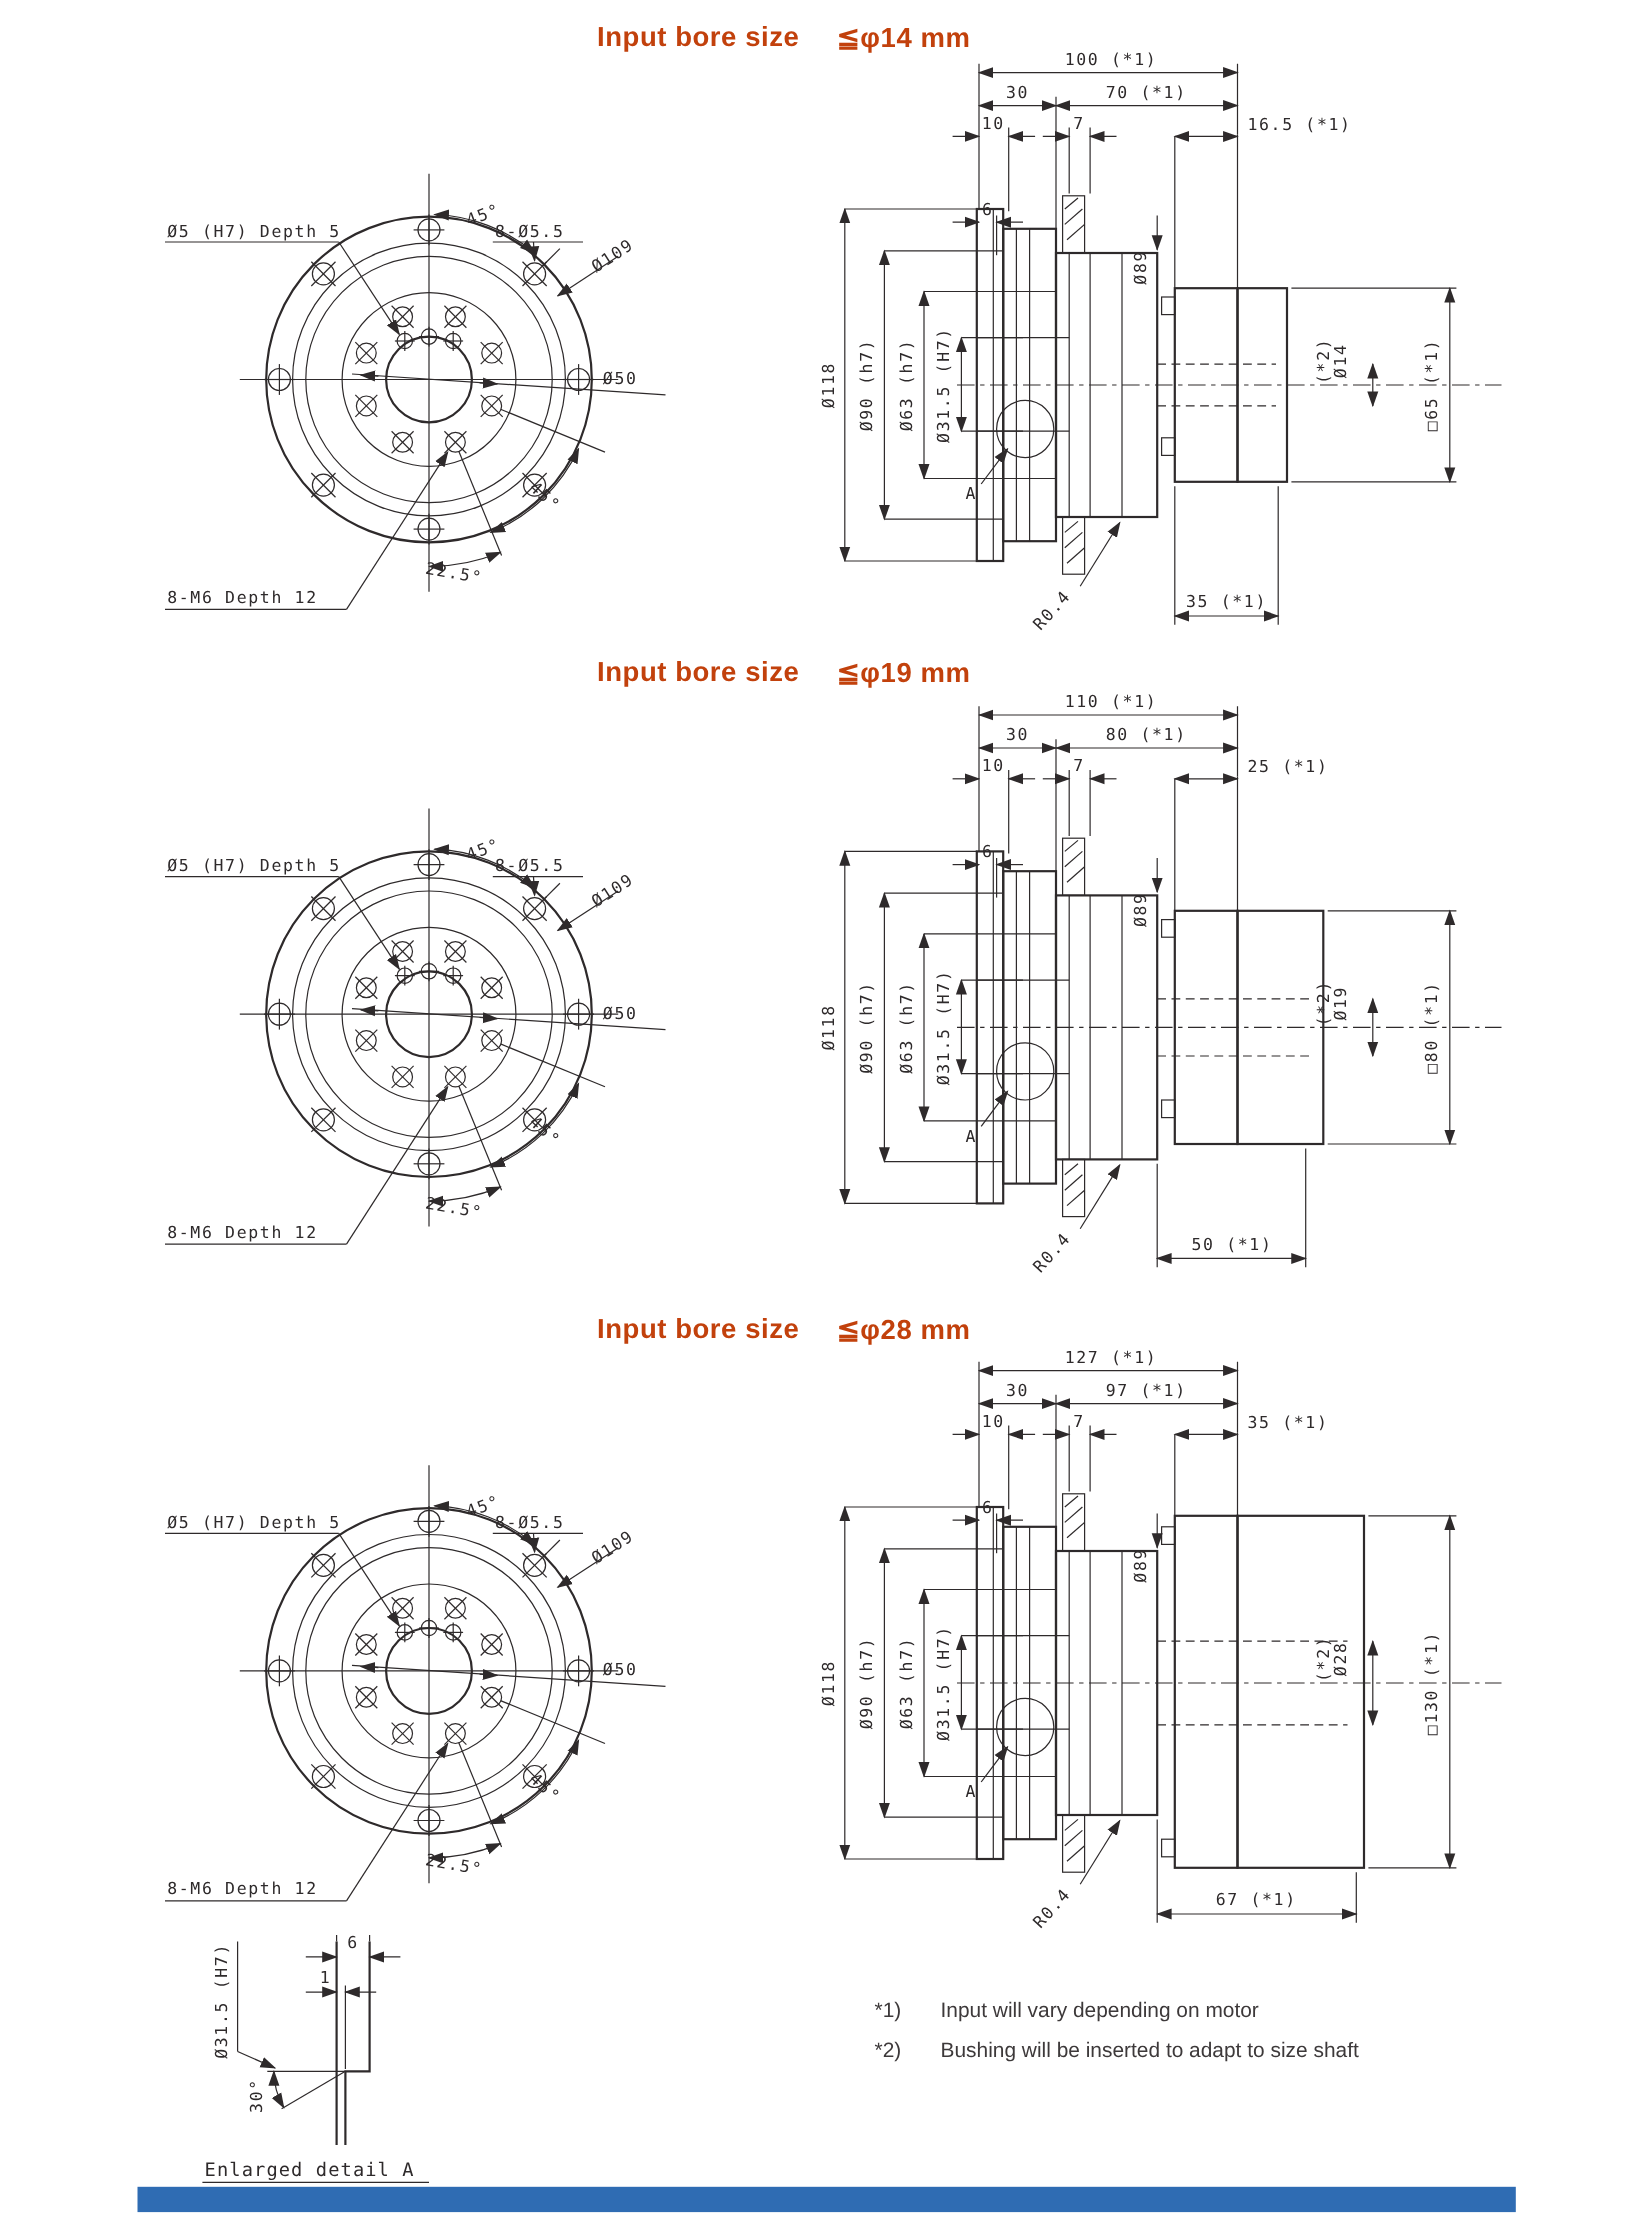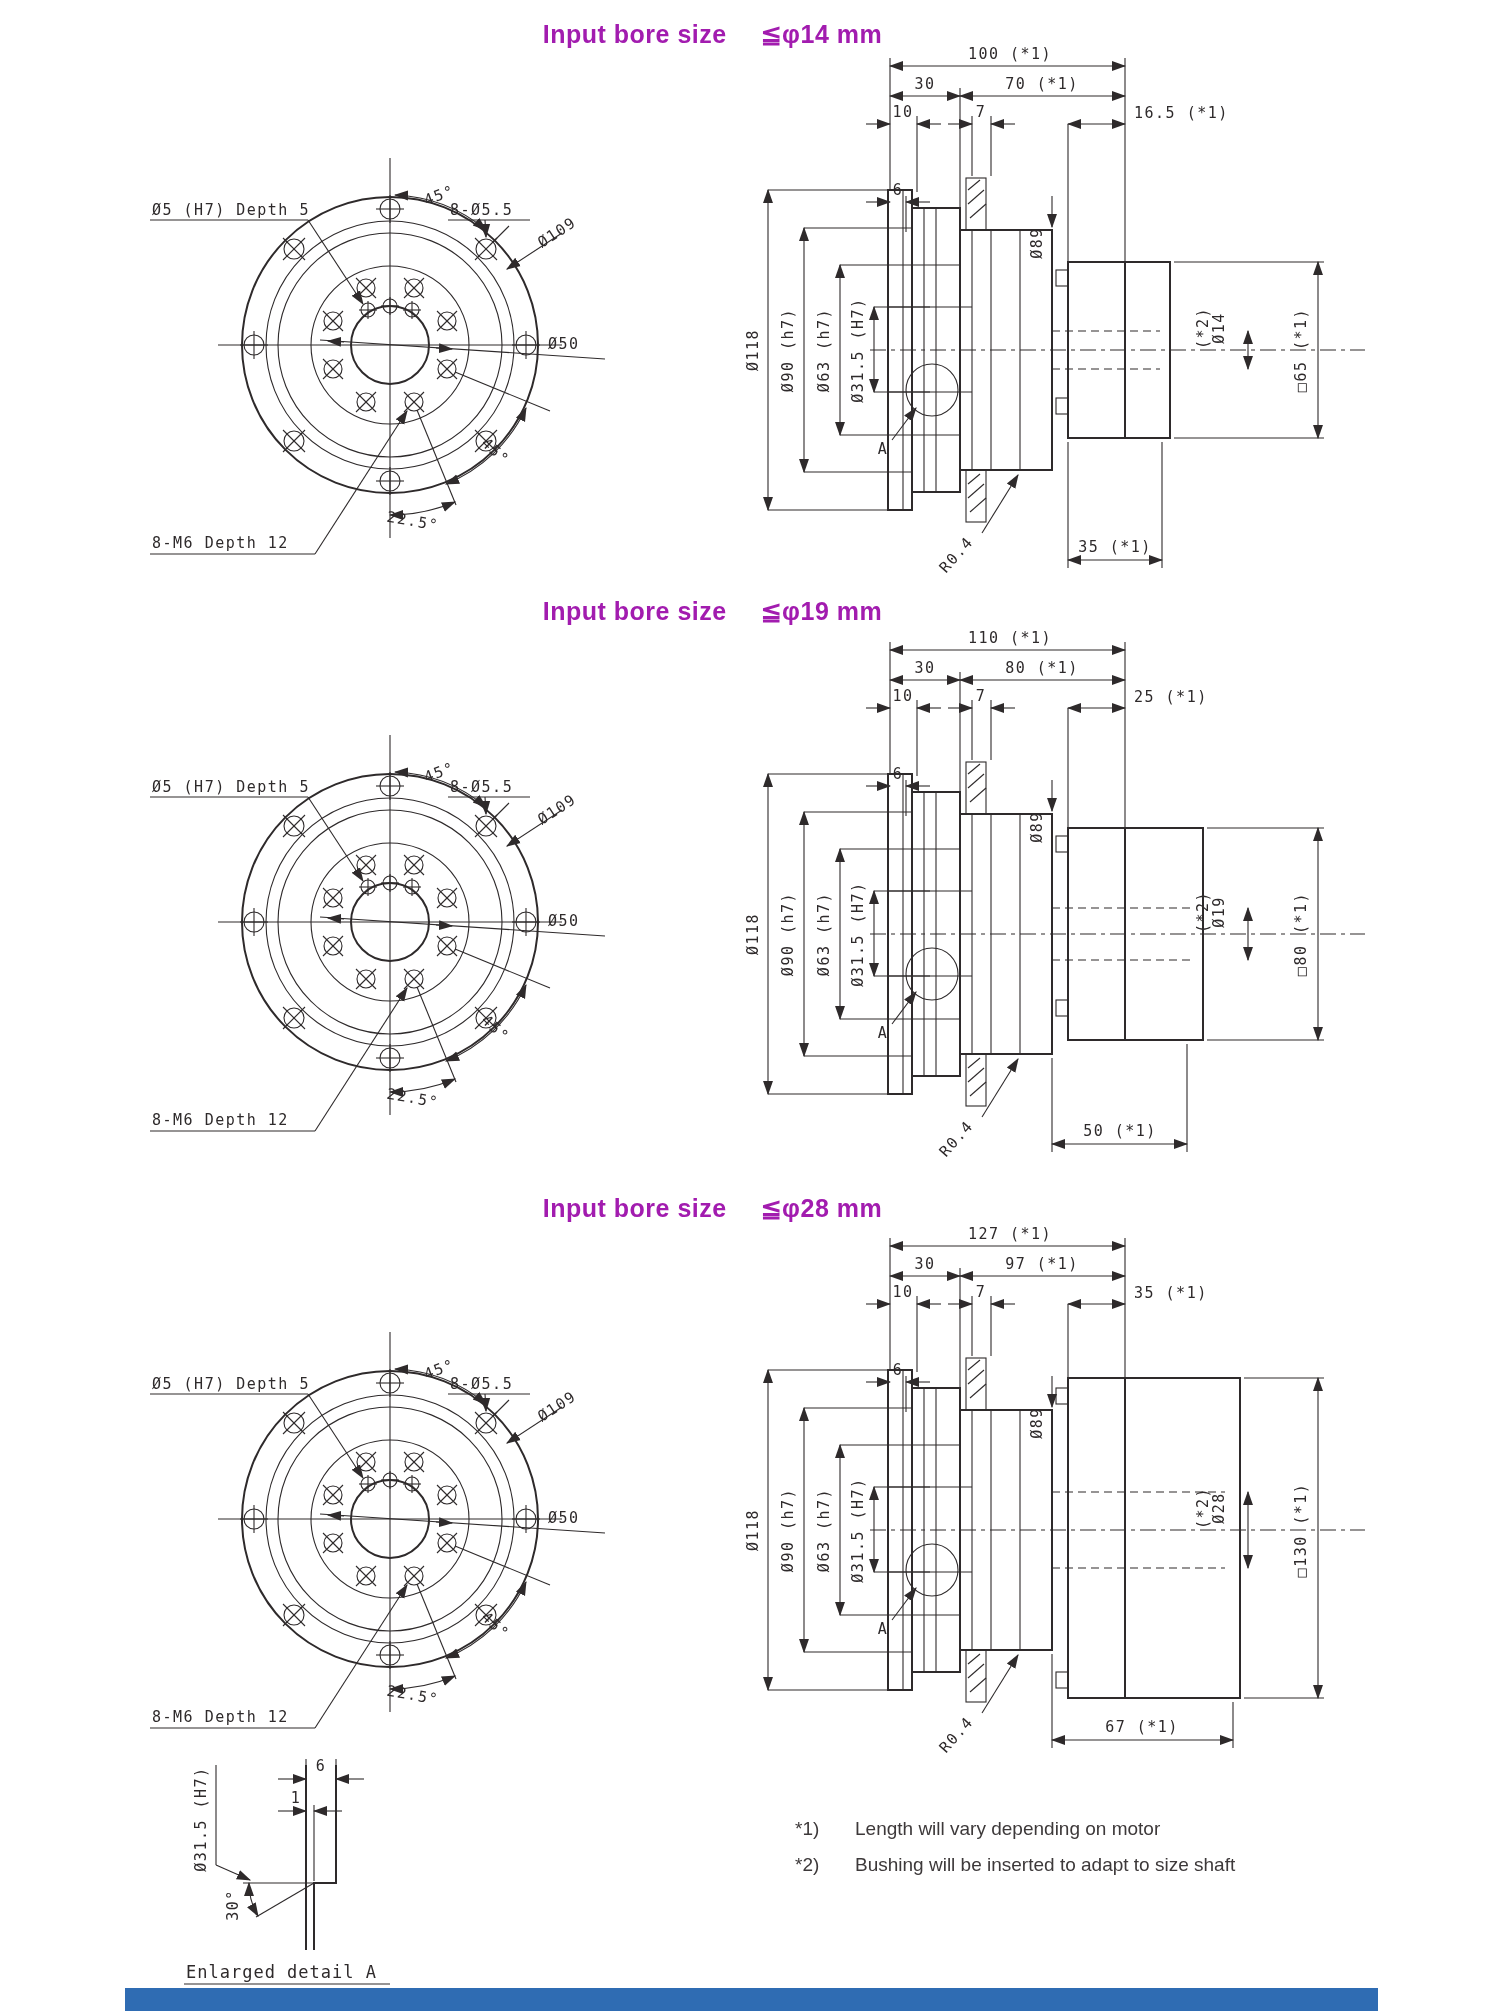--- a/index.html
+++ b/index.html
@@ -1,19 +1,19 @@
 <!DOCTYPE html>
 <html><head>
 <meta charset="utf-8">
 <style>
   html,body{margin:0;padding:0;background:#ffffff;}
   #stage{position:relative;width:1500px;height:2013px;background:#ffffff;overflow:hidden;
          font-family:"Liberation Sans",sans-serif;}
   .sec-title{position:absolute;left:440px;width:545px;display:flex;justify-content:center;
-             gap:34px;font-weight:bold;font-size:25px;color:#a21caf;letter-spacing:.5px;}
+             gap:34px;font-weight:bold;font-size:25px;color:#c2410c;letter-spacing:.5px;}
   .front-svg{position:absolute;left:150px;width:480px;height:470px;}
   .side-svg{position:absolute;left:720px;width:680px;height:580px;}
   .detail-svg{position:absolute;left:158px;top:1735px;width:300px;height:255px;}
   .fn-row{position:absolute;left:795px;display:flex;font-size:19px;color:#3d393a;}
   .fn-row .mk{width:60px;flex:none;}
   .accent-bar{position:absolute;left:125px;top:1988px;width:1253px;height:23px;background:#2f6cb3;}
   
   .o{fill:none;stroke:#2e2a2b;stroke-width:2;}
   .t{fill:none;stroke:#2e2a2b;stroke-width:1.1;}
   .d{fill:none;stroke:#2e2a2b;stroke-width:1.1;}
@@ -338,21 +338,21 @@
     <text class="dt" x="80" y="170" text-anchor="middle" transform="rotate(-90 80 170)">30°</text>
     <line class="t" x1="58" y1="30" x2="58" y2="130"></line>
     <line class="d" x1="58" y1="130" x2="92" y2="145" marker-end="url(#ar)"></line>
     <text class="dt" x="48" y="84" text-anchor="middle" transform="rotate(-90 48 84)">Ø31.5 (H7)</text>
     <text class="cap" x="28" y="243">Enlarged detail A</text>
     <line class="t" x1="26" y1="249" x2="232" y2="249"></line>
   </svg>
 
   <div class="fn-row" style="top:1818px">
     <span class="mk">*1)</span>
-    <span>Length will vary depending on motor</span>
+    <span>Input will vary depending on motor</span>
   </div>
   <div class="fn-row" style="top:1854px">
     <span class="mk">*2)</span>
     <span>Bushing will be inserted to adapt to size shaft</span>
   </div>
 
   <div class="accent-bar"></div>
 </div>
 
 </body></html>

